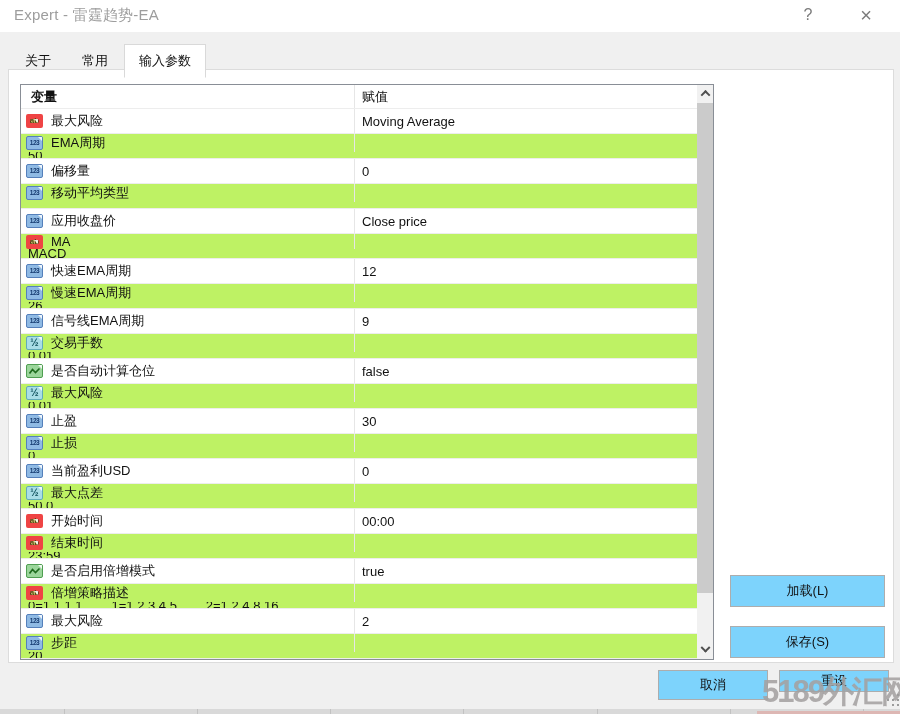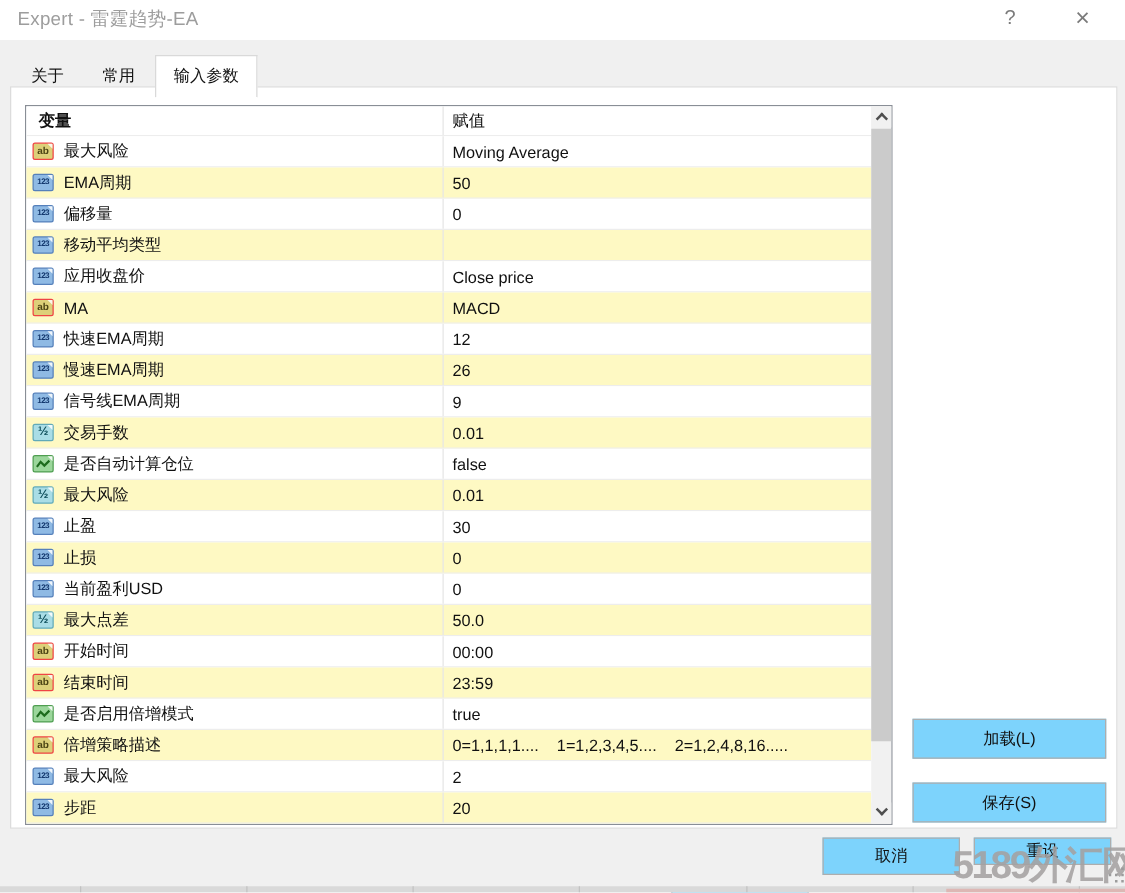--- a/index.html
+++ b/index.html
@@ -22,30 +22,30 @@
   
   .panel { position:absolute; left:8px; top:69px; width:886px; height:594px; background:#ffffff; border:1px solid #dcdcdc; z-index:1; }
 
   
   .ptable { position:absolute; left:20px; top:84px; width:694px; height:576px; border:1px solid #898e96; background:#ffffff; z-index:2; }
   .tbody { position:absolute; left:0; top:0; width:676px; height:574px; overflow:hidden; }
   .thead { display:flex; height:24px; line-height:23px; background:#ffffff; border-bottom:1px solid #ededed; font-size:13px; color:#111; }
   .th-var { width:334px; padding-left:10px; border-right:1px solid #e6e6e6;font-weight:bold; }
   .th-val { flex:1; padding-left:7px; }
   .row { display:flex; height:25px; align-items:stretch; border-bottom:1px solid #ededed; background:#ffffff; font-size:13px; color:#111; }
-  .row.alt { background:#fef9c3; }
+  .row.alt { background:#bef264;flex-direction:column; }
   .col-var { width:334px; display:flex; align-items:center; padding-left:5px; border-right:1px solid #e6e6e6; overflow:hidden; white-space:nowrap; }
   .col-val { flex:1; display:flex; align-items:center; padding-left:7px; overflow:hidden; white-space:pre; }
 
   
   .picon { position:relative; width:17px; height:14px; border-radius:2px; margin-right:8px; flex:0 0 17px;
            display:flex; align-items:center; justify-content:center; font-weight:bold; line-height:1; }
   .picon::after { content:""; position:absolute; top:0; right:0; width:0; height:0;
                   border-top:4px solid rgba(255,255,255,0.85); border-left:4px solid transparent; }
-  .picon-string  { background:#ddd079; border:1px solid #ef4444; color:#4c4414; font-size:8px; }
+  .picon-string  { background:#ddd079; border:5px solid #ef4444; color:#4c4414; font-size:8px; }
   .picon-integer { background:#8fbae4; border:1px solid #5580bb; color:#14396f; font-size:6.5px; letter-spacing:-0.5px; }
   .picon-double  { background:#a9dde6; border:1px solid #61aab9; color:#0e4f5b; font-size:10px; }
   .picon-boolean { background:#9bd69b; border:1px solid #4f9e51; }
 
   
   .scrollbar { position:absolute; top:0; right:0; width:16px; height:574px; background:#f1f1f1; }
   .sb-btn { position:absolute; left:0; width:16px; height:17px; background:#f1f1f1; display:flex; align-items:center; justify-content:center; }
   .sb-up { top:0; } .sb-down { bottom:0; }
   .chev { width:7px; height:7px; border-left:2px solid #4f4f4f; border-top:2px solid #4f4f4f; }
   .chev-up { transform:rotate(45deg) translate(1px,1px); }

